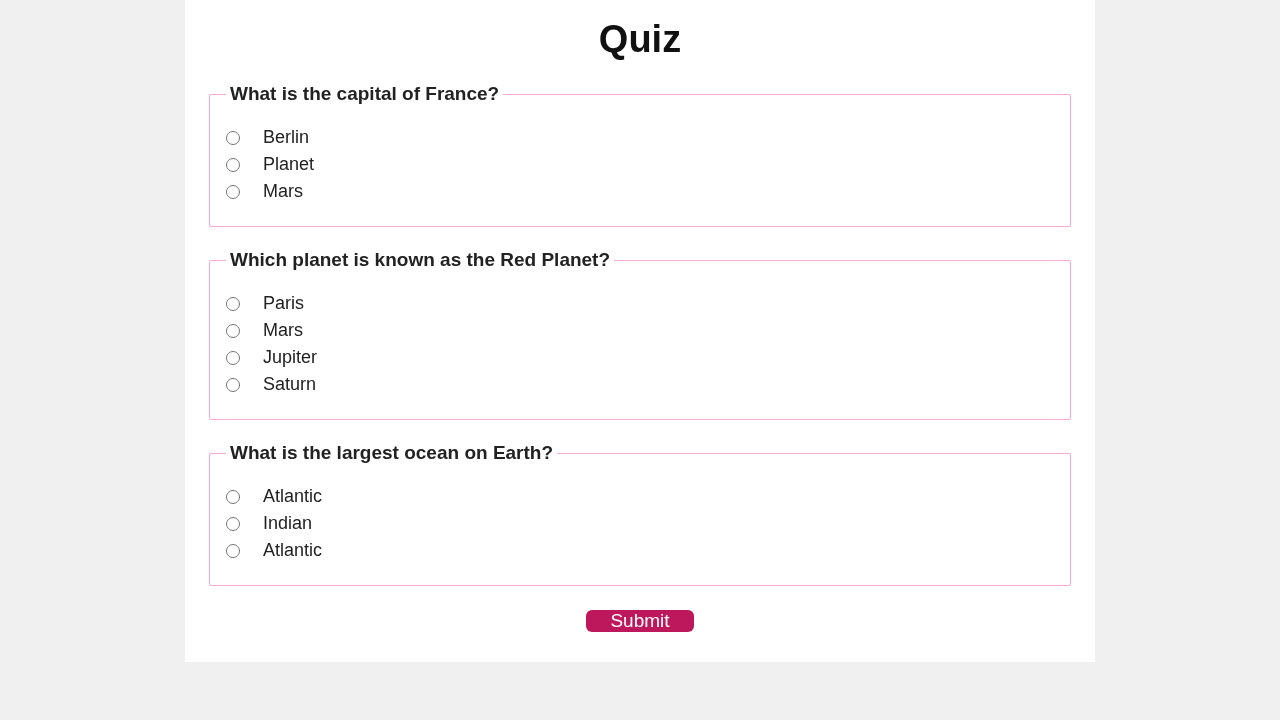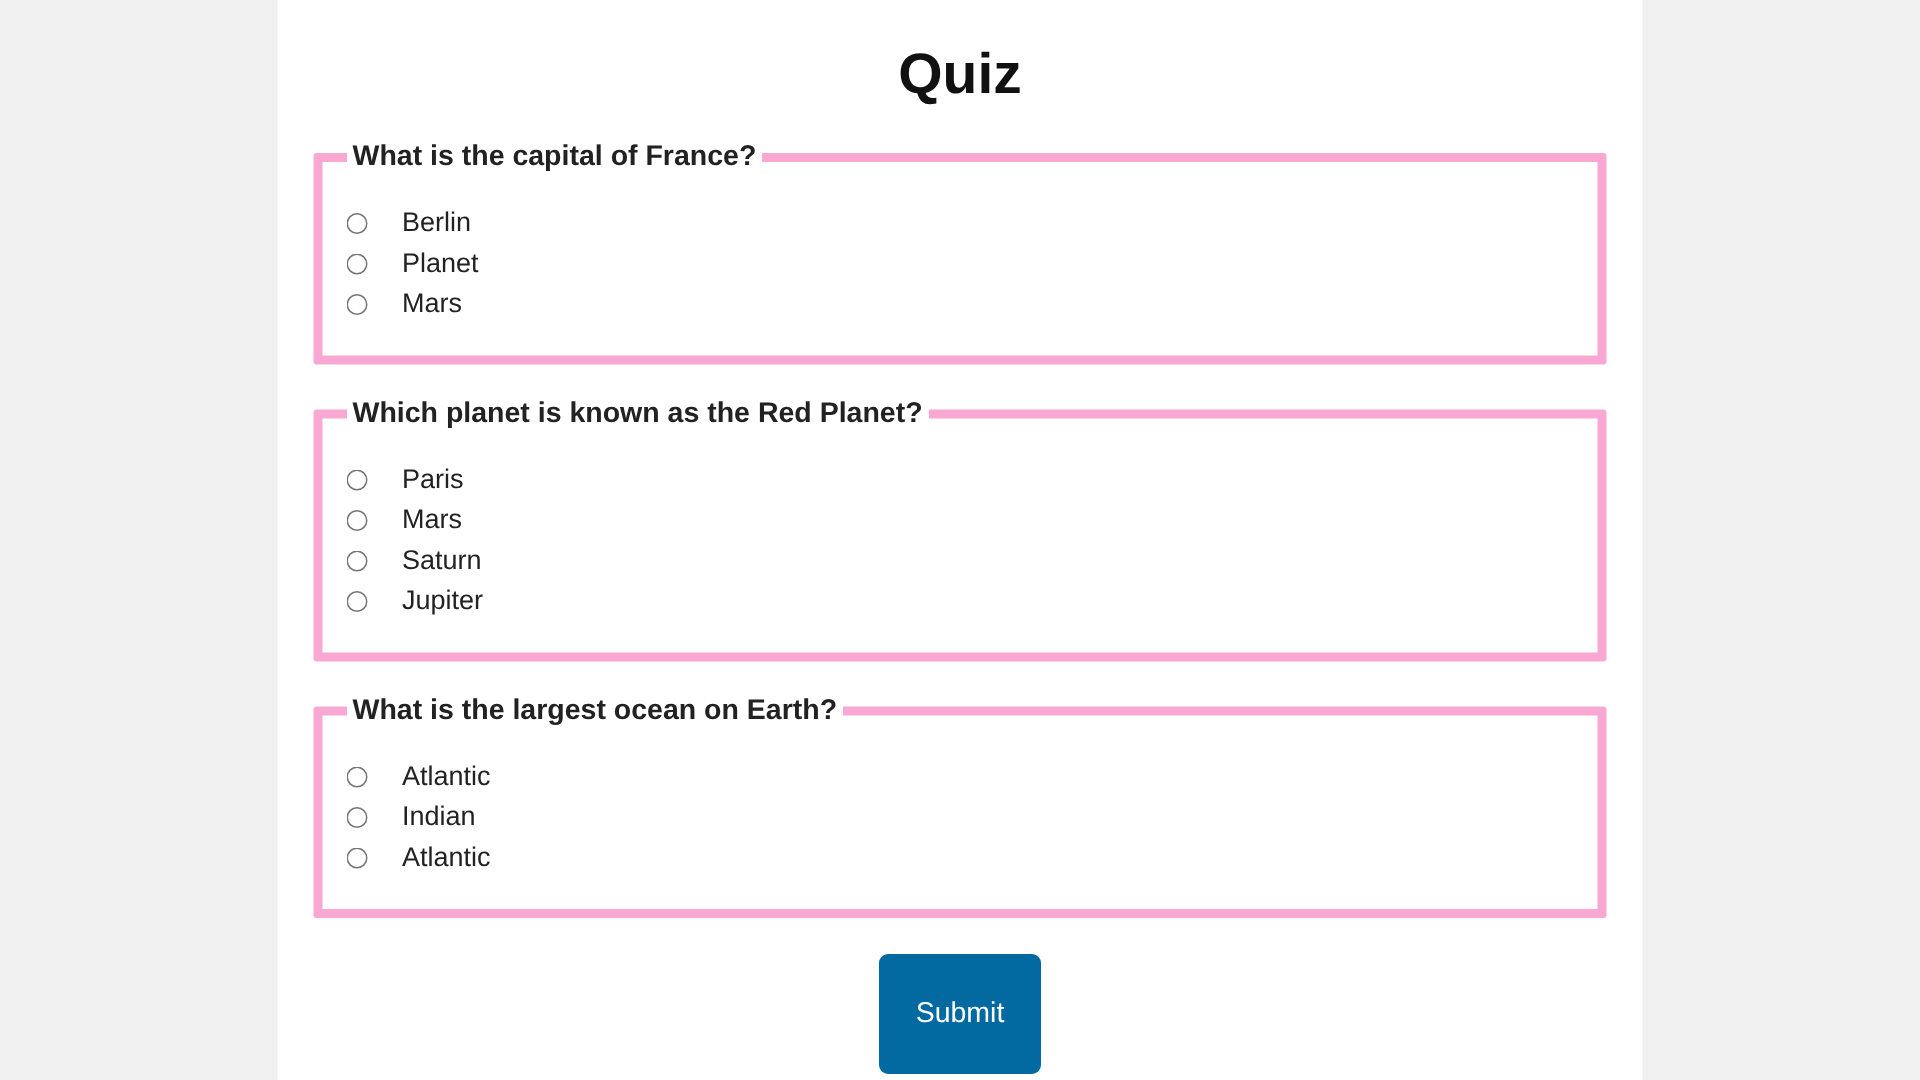--- a/index.html
+++ b/index.html
@@ -15,25 +15,25 @@
     .card {
       background: #fff;
       width: 910px;
       margin: 0 auto;
       padding: 10px 24px 30px 24px;
     }
     .page-title {
       text-align: center;
       font-size: 38px;
       font-weight: bold;
-      margin: 19px 0 22px 0;
+      margin: 8px 0 22px 0;
       color: #111;
     }
     fieldset.question {
-      border: 6px solid #f9a8d4;
+      border: 1px solid #f9a8d4;
       border-radius: 2px;
       margin: 0 0 22px 0;
       padding: 16px 16px 18px 16px;
     }
     fieldset.question legend {
       font-size: 19px;
       font-weight: bold;
       padding: 0 4px;
       color: #222;
     }
@@ -50,25 +50,25 @@
       height: 14px;
       margin: 0;
       accent-color: #555;
       cursor: pointer;
     }
     .submit-wrap {
       text-align: center;
       margin-top: 24px;
     }
     .submit-btn {
-      background: #0369a1;
+      background: #be185d;
       color: #fff;
       border: none;
       font-size: 19px;
-      padding: 29px 24px;
+      padding: 0 24px;
       border-radius: 6px;
       cursor: pointer;
       text-align: center;
     }
   </style>
 </head>
 <body>
 
 <div class="card">
 
@@ -95,25 +95,25 @@
     <label class="option">
       <input type="radio" name="q1" style="">
       <span>Paris</span>
     </label>
     <label class="option">
       <input type="radio" name="q1" style="">
       <span>Mars</span>
     </label>
     <label class="option">
       <input type="radio" name="q1" style="">
-      <span>Saturn</span>
+      <span>Jupiter</span>
     </label>
     <label class="option">
       <input type="radio" name="q1" style="">
-      <span>Jupiter</span>
+      <span>Saturn</span>
     </label>
   </fieldset>
 
   <fieldset class="question">
     <legend>What is the largest ocean on Earth?</legend>
     <label class="option">
       <input type="radio" name="q2" style="">
       <span>Atlantic</span>
     </label>
     <label class="option">

